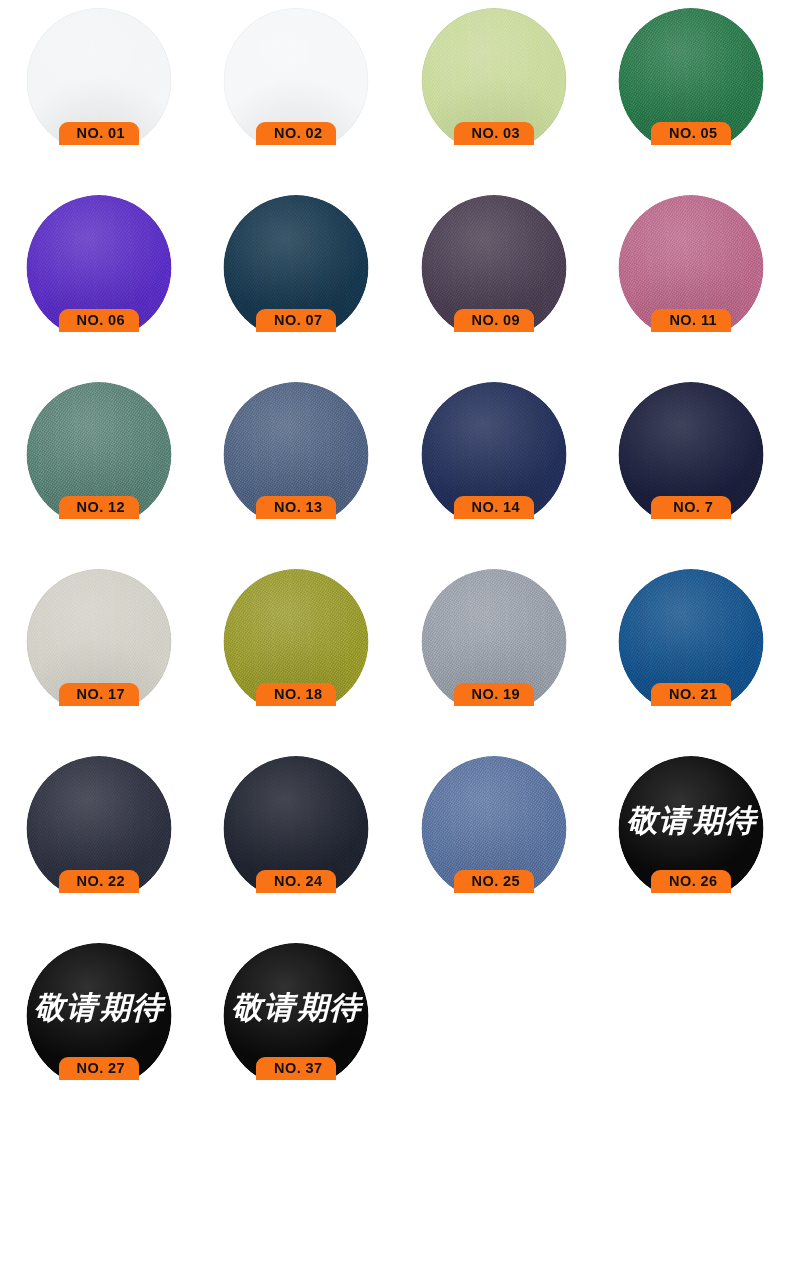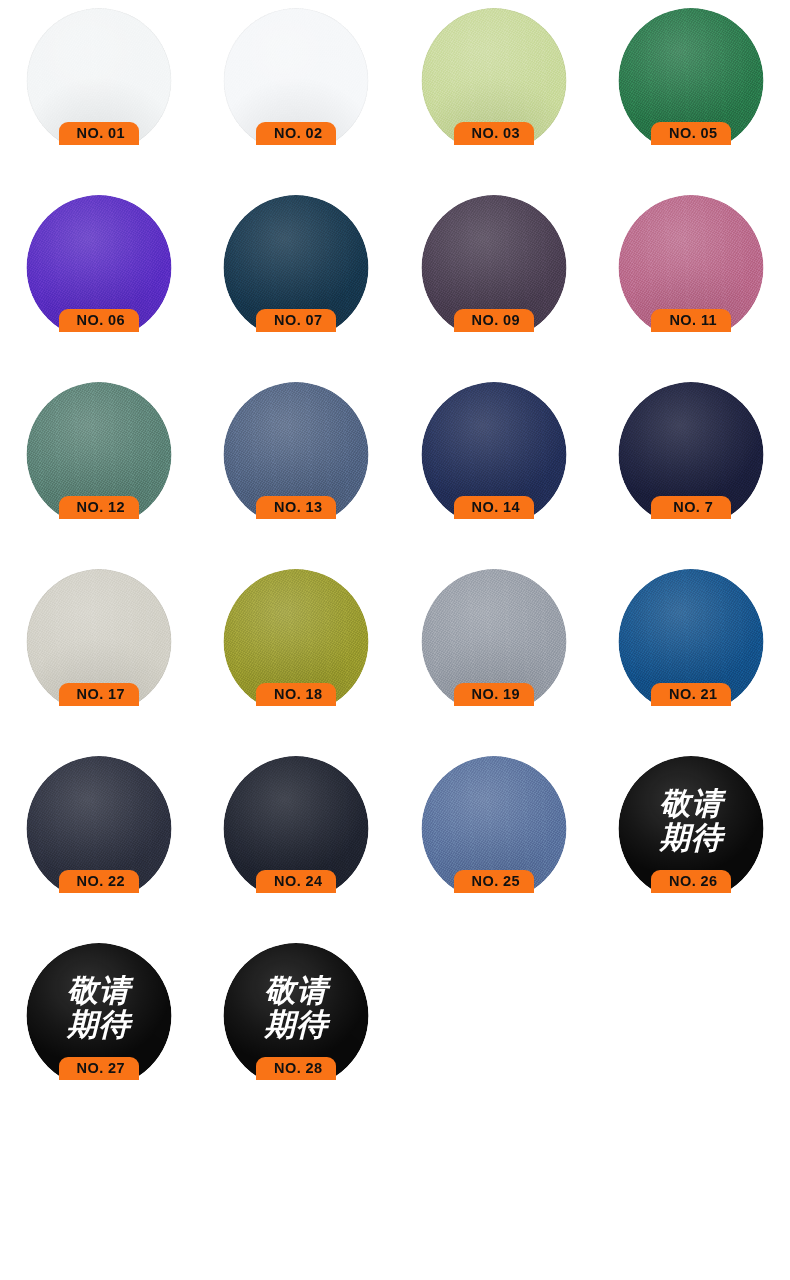--- a/index.html
+++ b/index.html
@@ -87,21 +87,21 @@
   
   .swatch-disc.is-light .disc-shade {
     box-shadow:inset 0 0 0 1px rgba(0,0,0,0.035);
   }
 
   
   .coming-soon-text {
     position:absolute;
     inset:0;
     display:flex;
-    flex-direction:column;
+    flex-direction:row;
     align-items:center;
     justify-content:center;
     gap:2px;
     padding-bottom:16px;
     color:#ffffff;
     font-family:"DejaVu Sans", sans-serif;
     font-weight:bold;
     font-size:31px;
     line-height:1.03;
     letter-spacing:1px;
@@ -321,15 +321,15 @@
     </div>
     <div class="swatch-cell">
       <div class="swatch-disc">
         <div class="disc-color" style="background: rgb(10, 10, 10);"></div>
         <div class="disc-shade"></div>
         <div class="coming-soon-text">
           <span class="coming-soon-line">敬请</span>
           <span class="coming-soon-line">期待</span>
         </div>
       </div>
-      <div class="swatch-label">NO. 28</div>
+      <div class="swatch-label">NO. 37</div>
     </div>
   </div>
 
 </body></html>

